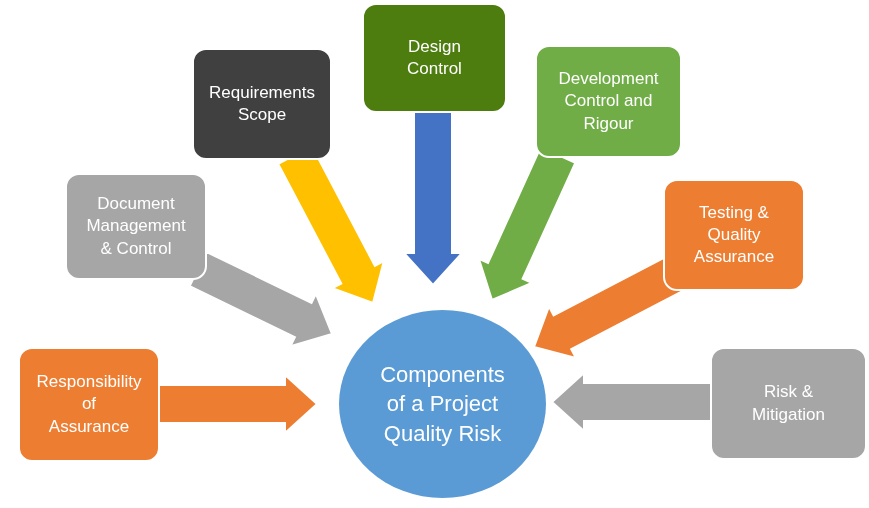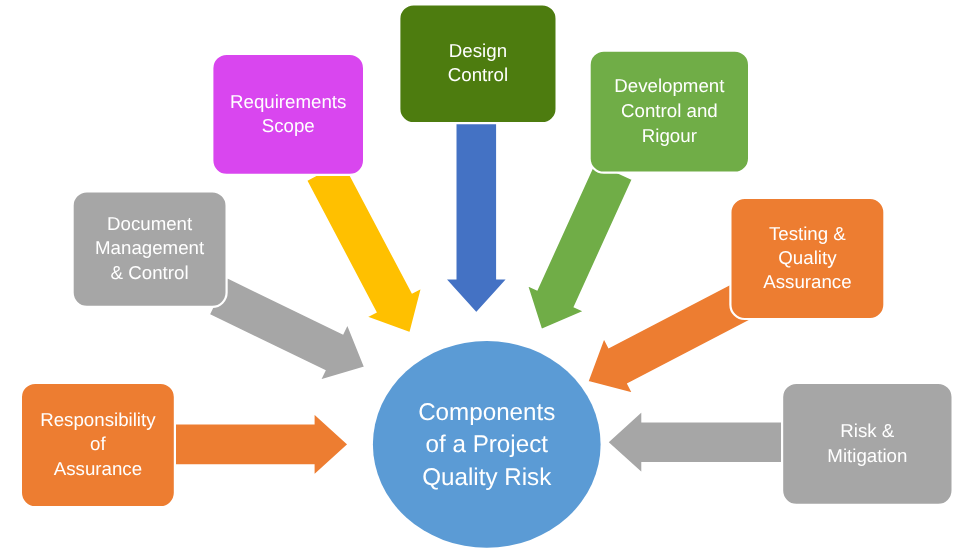--- a/index.html
+++ b/index.html
@@ -85,21 +85,21 @@
 of
 Assurance</span>
   </div>
 
   <div class="node box-document" style="background: rgb(166, 166, 166); justify-content: center;">
     <span class="label">Document
 Management
 &amp; Control</span>
   </div>
 
-  <div class="node box-requirements" style="background: #d946ef;">
+  <div class="node box-requirements" style="background: #404040;">
     <span class="label">Requirements
 Scope</span>
   </div>
 
   <div class="node box-design" style="background: #4d7c0f;">
     <span class="label">Design
 Control</span>
   </div>
 
   <div class="node box-development" style="background: rgb(112, 173, 71);">

